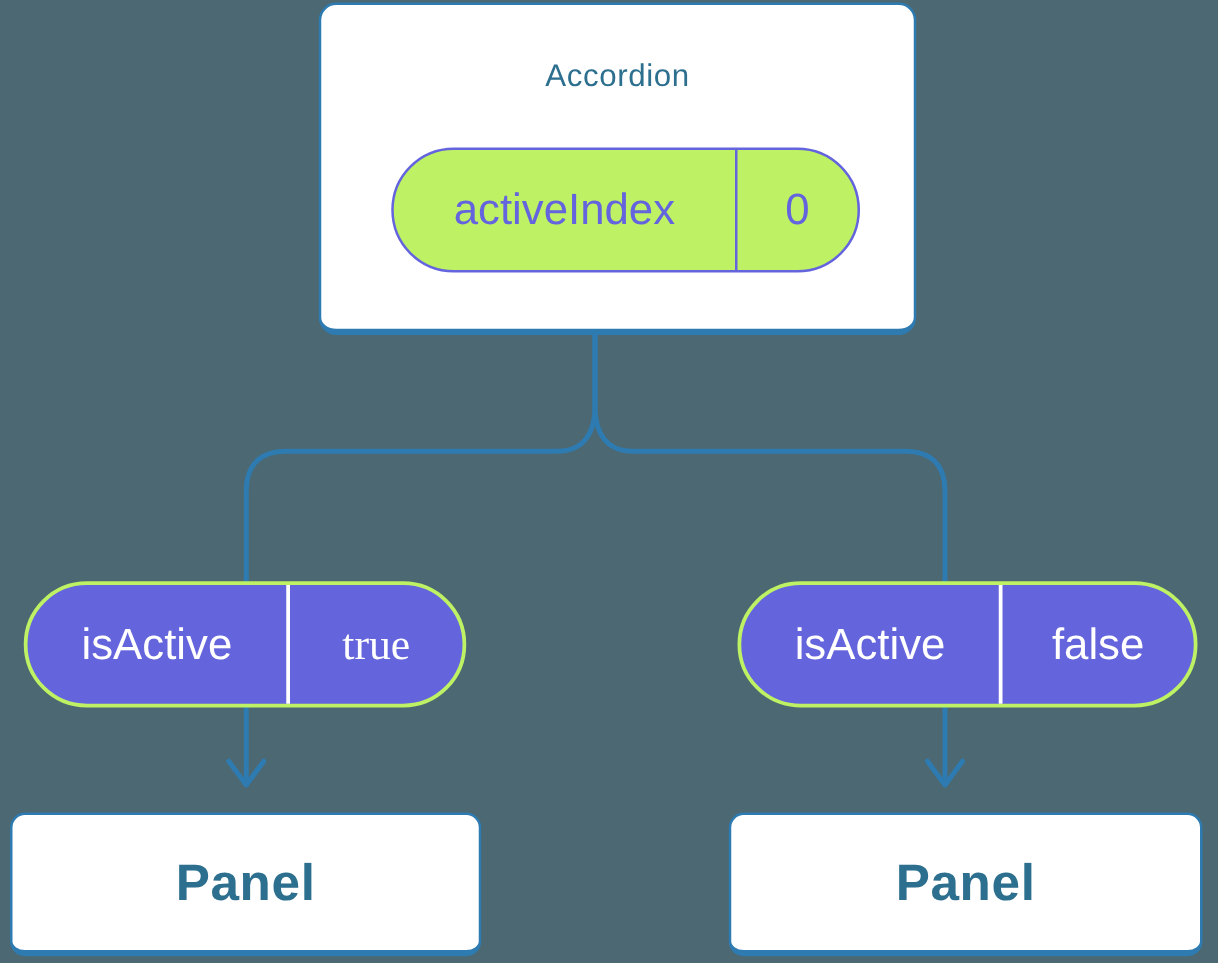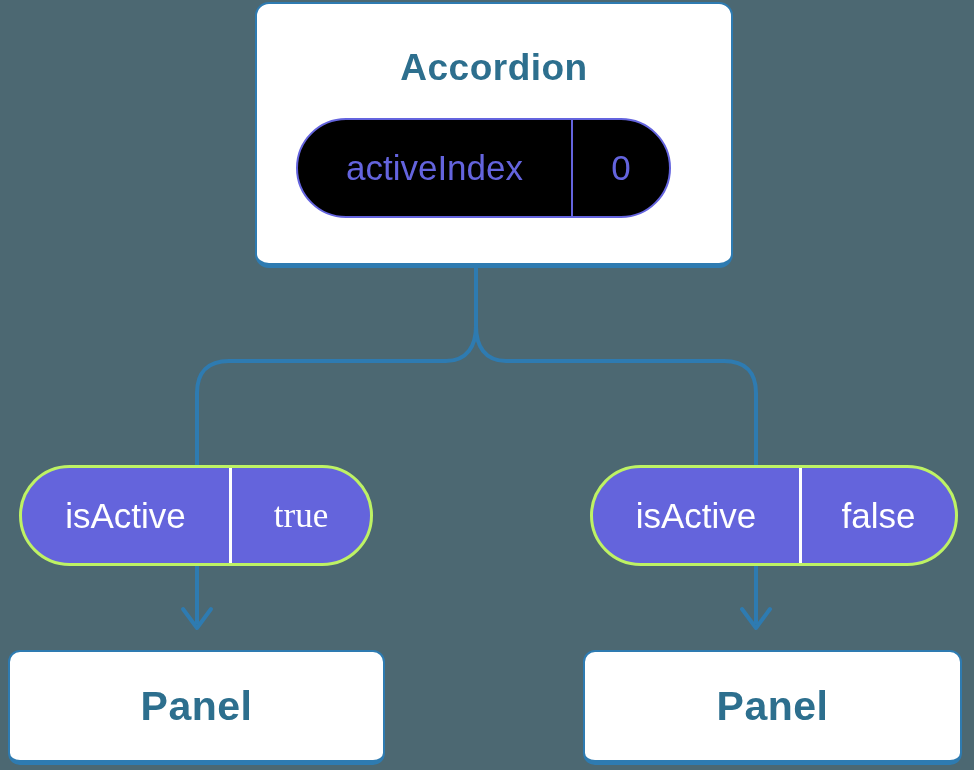--- a/index.html
+++ b/index.html
@@ -22,21 +22,21 @@
     box-sizing:border-box;
     z-index:2;
   }
   .node-root{
     left:255px;top:2px;width:478px;height:266px;
     border-radius:14px;
     display:flex;flex-direction:column;align-items:center;
   }
   .node-title{
     margin-top:44px;
-    font-size:37px;font-weight:700;
+    font-size:25px;font-weight:400;
     color:#2D6F8E;
     line-height:1.1;
     letter-spacing:0.5px;
   }
   .node-panel{
     width:377px;height:115px;top:650px;
     border-radius:12px;
     display:flex;align-items:center;justify-content:center;
   }
   .panel-left{left:8px;}
@@ -46,25 +46,25 @@
   }
 
   
   .pill{
     position:absolute;
     box-sizing:border-box;
     display:flex;align-items:stretch;
     z-index:3;
   }
   .pill-outline{
-    left:39px;top:114px;
+    left:56px;top:114px;
     width:375px;height:100px;
     border:2px solid #6464DE;
     border-radius:50px;
-    background:#000000;
+    background:#bef264;
     color:#6464DE;
   }
   .pill-outline .pill-divider{background:#6464DE;}
   .pill-filled{
     top:465px;height:101px;
     background:#6464DC;
     border:3px solid #bef264;
     border-radius:51px;
     color:#FFFFFF;
   }

